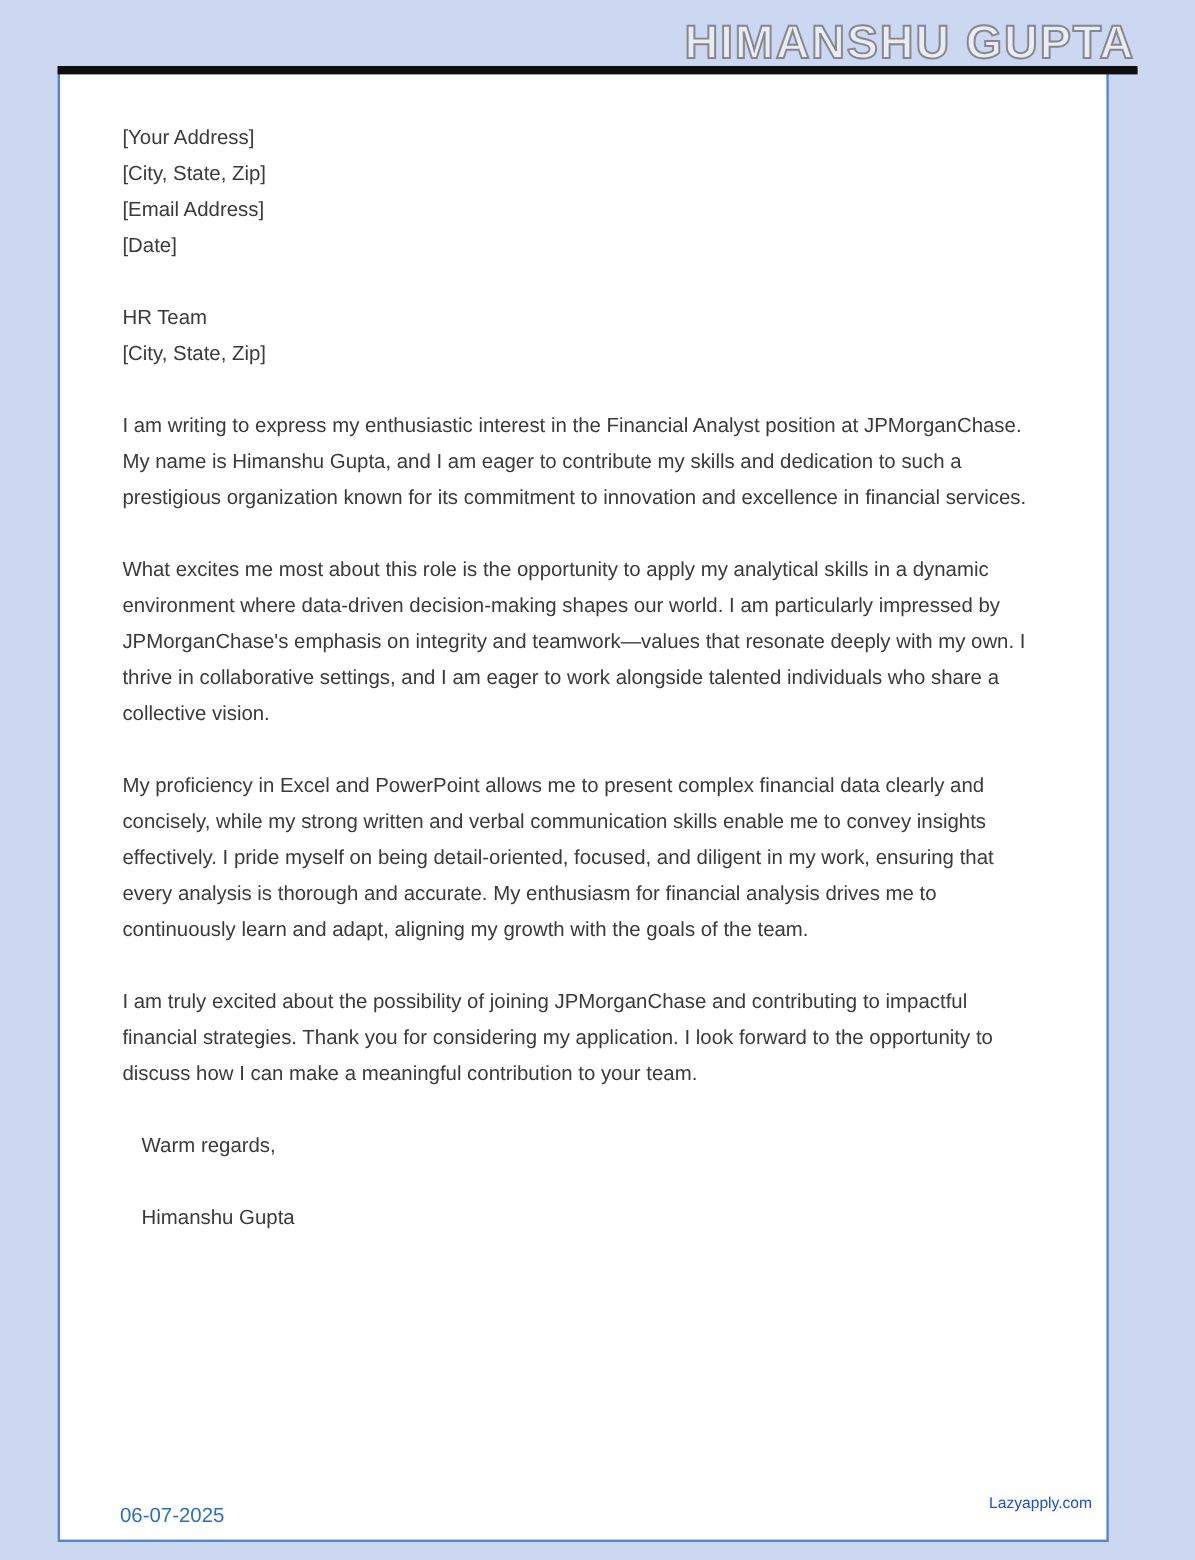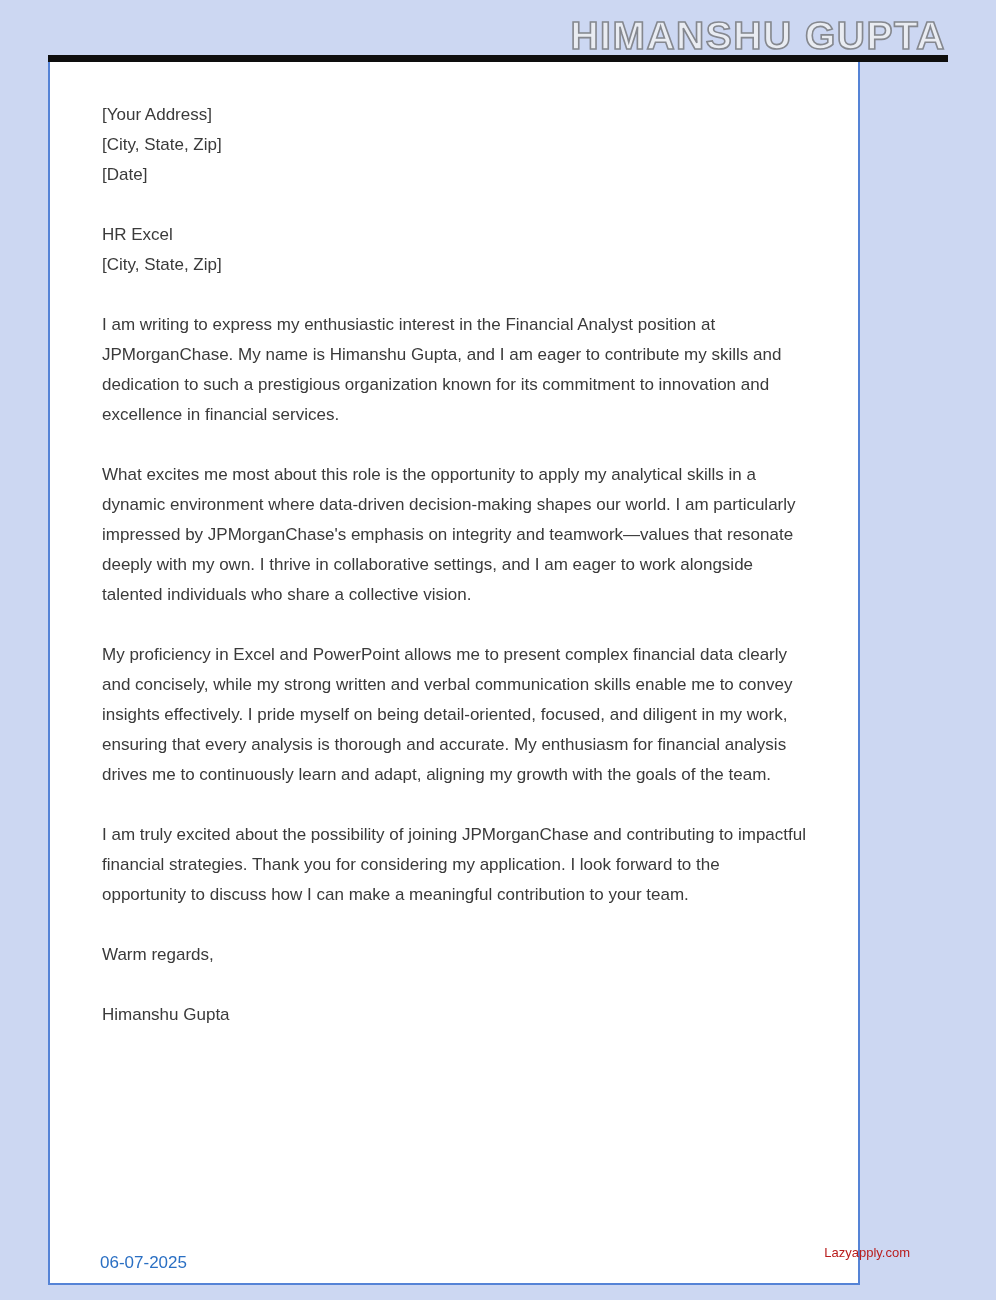--- a/index.html
+++ b/index.html
@@ -33,78 +33,79 @@
     top: 55px;
     width: 900px;
     height: 7px;
     background: #0e0e0e;
     z-index: 2;
   }
   .page {
     position: absolute;
     left: 48px;
     top: 55px;
-    width: 812px;
+    width: 876px;
     height: 1230px;
     background: #ffffff;
     border: 2px solid #5583d6;
     box-sizing: border-box;
     z-index: 1;
   }
   .content {
     padding: 43px 52px 0 52px;
     font-size: 17px;
     line-height: 30px;
     color: #3a3a3a;
   }
   .block {
     margin: 0 0 30px 0;
   }
   .content p {
     margin: 0 0 30px 0;
   }
   .closing-block {
-    margin: 0 0 30px 0;
+    margin: 0 0 30px 16px;
   }
   .date-stamp {
     position: absolute;
     left: 100px;
     top: 1250px;
     font-size: 17px;
     line-height: 26px;
     color: #2a6fc3;
     z-index: 4;
   }
   .watermark {
     position: absolute;
     right: 86px;
     top: 1245px;
     font-size: 13px;
-    color: #b91c1c;
+    color: #1d4ed8;
     z-index: 4;
   }
 </style>
 </head>
 <body>
 
 <div class="header-name">HIMANSHU GUPTA</div>
 
 <div class="top-bar"></div>
 
 <div class="page">
   <div class="content">
 
     <div class="block">
       <div>[Your Address]</div>
       <div>[City, State, Zip]</div>
+      <div>[Email Address]</div>
       <div>[Date]</div>
     </div>
 
     <div class="block">
-      <div>HR Excel</div>
+      <div>HR Team</div>
       <div>[City, State, Zip]</div>
     </div>
 
 
     <p>I am writing to express my enthusiastic interest in the Financial Analyst position at JPMorganChase. My name is Himanshu Gupta, and I am eager to contribute my skills and dedication to such a prestigious organization known for its commitment to innovation and excellence in financial services.</p>
     <p>What excites me most about this role is the opportunity to apply my analytical skills in a dynamic environment where data-driven decision-making shapes our world. I am particularly impressed by JPMorganChase's emphasis on integrity and teamwork—values that resonate deeply with my own. I thrive in collaborative settings, and I am eager to work alongside talented individuals who share a collective vision.</p>
     <p>My proficiency in Excel and PowerPoint allows me to present complex financial data clearly and concisely, while my strong written and verbal communication skills enable me to convey insights effectively. I pride myself on being detail-oriented, focused, and diligent in my work, ensuring that every analysis is thorough and accurate. My enthusiasm for financial analysis drives me to continuously learn and adapt, aligning my growth with the goals of the team.</p>
     <p>I am truly excited about the possibility of joining JPMorganChase and contributing to impactful financial strategies. Thank you for considering my application. I look forward to the opportunity to discuss how I can make a meaningful contribution to your team.</p>
 
     <div class="closing-block">Warm regards,</div>

